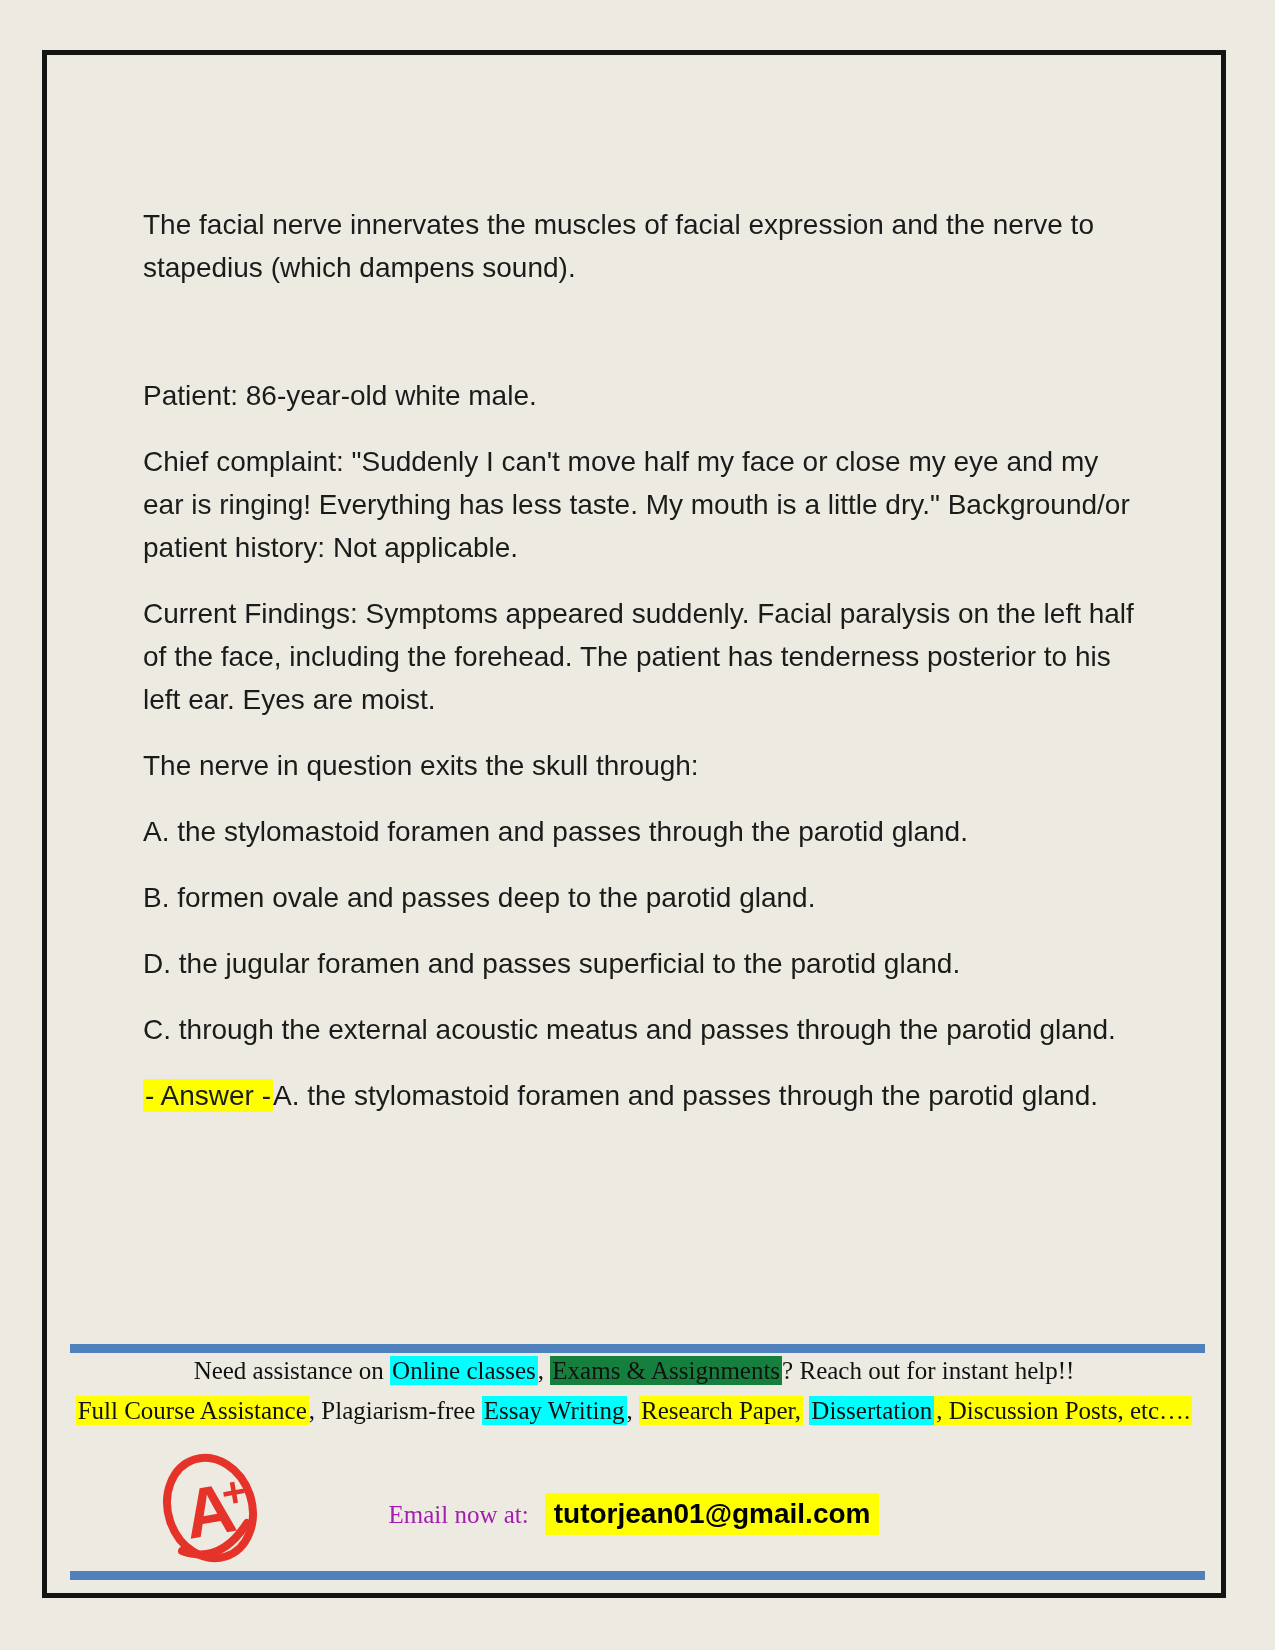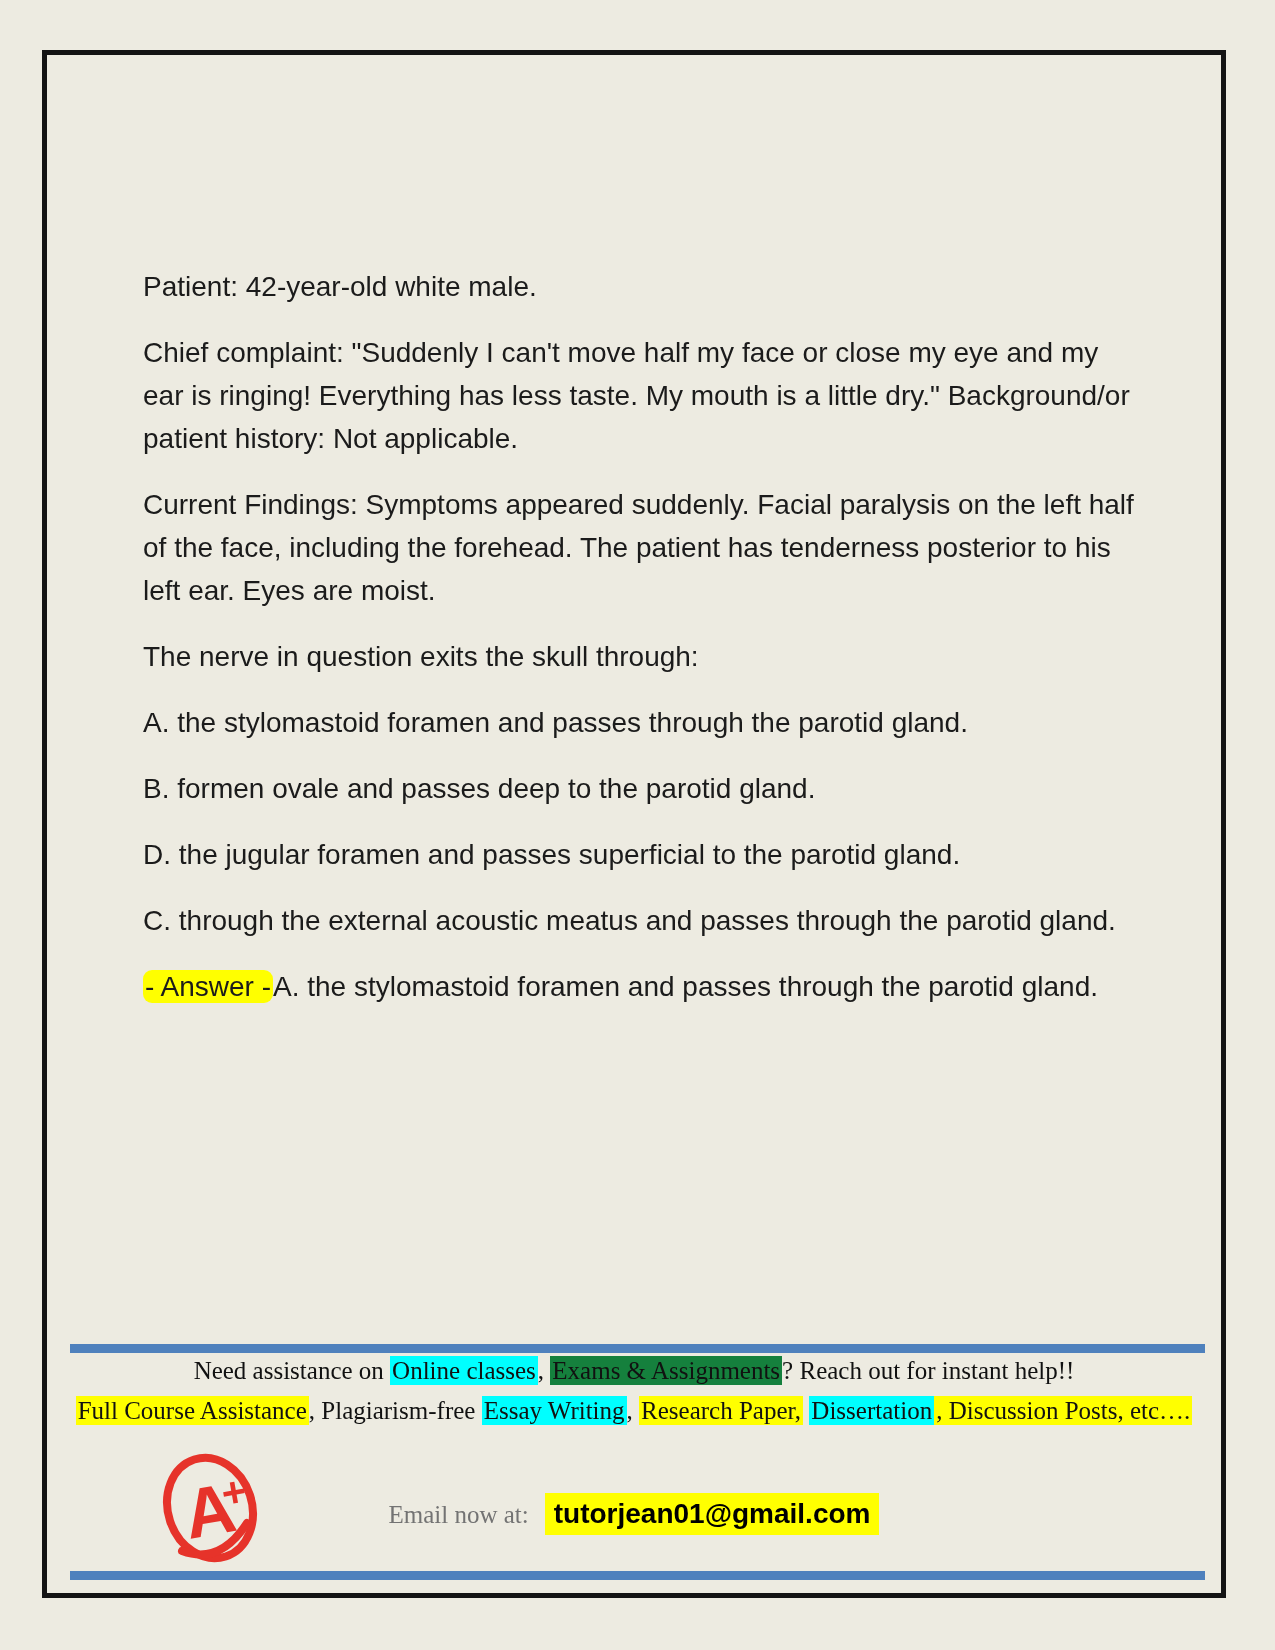--- a/index.html
+++ b/index.html
@@ -42,48 +42,49 @@
   .footer-line{
     position:absolute;left:0;width:100%;
     text-align:center;
     font-family:"Liberation Serif", serif;
     font-size:25px;line-height:32px;color:#111;
   }
   .footer-line1{top:1300px;}
   .footer-line2{top:1340px;}
   .confidential{top:1405px;}
   .email-row{top:1443px;}
-  .email-label{font-family:"Liberation Serif", serif;font-size:25px;color:#737373;}
+  .email-label{font-family:"Liberation Serif", serif;font-size:25px;color:#a21caf;}
   .email-value{
     font-family:"Liberation Sans", sans-serif;
     font-weight:bold;font-size:28px;color:#000;
     background:var(--highlight_yellow);
     padding:5px 9px 6px 9px;
     margin-left:16px;
   }
   .logo{
     position:absolute;left:111px;top:1392px;width:104px;height:124px;
   }
 </style>
 </head>
 <body>
 
 <div class="frame">
 
   <div class="doc-body">
+      <p class="para"><span>The facial nerve innervates the muscles of facial expression and the nerve to stapedius (which dampens sound).</span></p>
       <div class="para-gap"></div>
-      <p class="para"><span>Patient: 42-year-old white male.</span></p>
+      <p class="para"><span>Patient: 86-year-old white male.</span></p>
       <p class="para"><span>Chief complaint: "Suddenly I can't move half my face or close my eye and my ear is ringing! Everything has less taste. My mouth is a little dry." Background/or patient history: Not applicable.</span></p>
       <p class="para"><span>Current Findings: Symptoms appeared suddenly. Facial paralysis on the left half of the face, including the forehead. The patient has tenderness posterior to his left ear. Eyes are moist.</span></p>
       <p class="para"><span>The nerve in question exits the skull through:</span></p>
       <p class="para"><span>A. the stylomastoid foramen and passes through the parotid gland.</span></p>
       <p class="para"><span>B. formen ovale and passes deep to the parotid gland.</span></p>
       <p class="para"><span>D. the jugular foramen and passes superficial to the parotid gland.</span></p>
       <p class="para"><span>C. through the external acoustic meatus and passes through the parotid gland.</span></p>
-      <p class="para"><span class="hl" style="background: rgb(255, 255, 0); border-radius: 9px;">- Answer -</span><span>A. the stylomastoid foramen and passes through the parotid gland.</span></p>
+      <p class="para"><span class="hl" style="background: rgb(255, 255, 0);">- Answer -</span><span>A. the stylomastoid foramen and passes through the parotid gland.</span></p>
     </div>
 
   <div class="divider divider-top"></div>
 
   <div class="footer-line footer-line1"><span>Need assistance on </span><span class="hl" style="background: rgb(0, 255, 255);">Online classes</span><span>, </span><span class="hl" style="background: #15803d;">Exams &amp; Assignments</span><span>? Reach out for instant help!!</span></div>
   <div class="footer-line footer-line2"><span class="hl" style="background: rgb(255, 255, 0);">Full Course Assistance</span><span>, Plagiarism-free </span><span class="hl" style="background: rgb(0, 255, 255);">Essay Writing</span><span>, </span><span class="hl" style="background: rgb(255, 255, 0);">Research Paper,</span><span> </span><span class="hl" style="background: rgb(0, 255, 255);">Dissertation</span><span class="hl" style="background: rgb(255, 255, 0);">, Discussion Posts, etc….</span></div>
 
   <div class="logo">
     <svg width="104" height="124" viewBox="0 0 104 124">
       <g fill="none" stroke="#e6332a" stroke-width="8" stroke-linecap="round">

